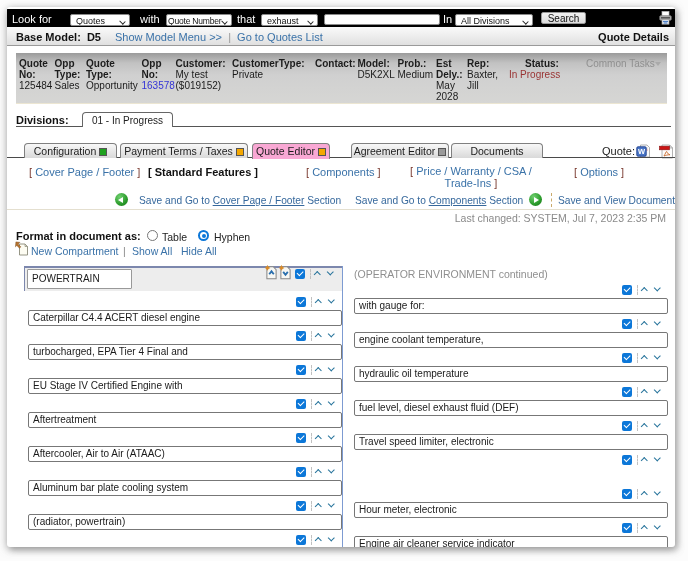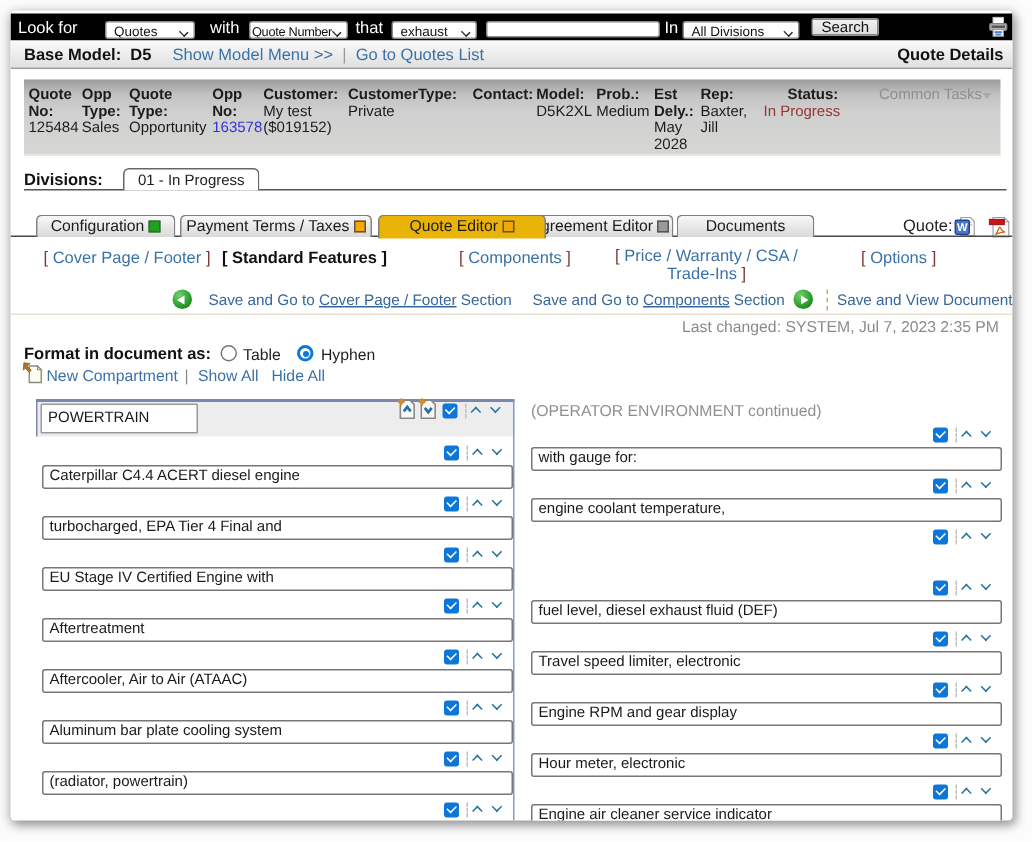--- a/index.html
+++ b/index.html
@@ -87,21 +87,21 @@
 <div class="qc" style="left:493px;top:16px;color:#993333">In Progress</div>
 <div class="qc" style="left:570px;color:#8f8f8f">Common Tasks</div>
 <div class="abs" style="left:639px;top:9px;width:0;height:0;border-left:3.5px solid transparent;border-right:3.5px solid transparent;border-top:4px solid #aaa"></div>
 </div>
 <div class="abs b" style="left:9px;top:107px;font-size:11px;color:#111">Divisions:</div>
 <div class="abs" style="left:9px;top:119px;width:655px;border-top:1px solid #555"></div>
 <div class="abs" style="left:75px;top:105px;width:91px;height:15px;background:#fff;border:1px solid #666;border-bottom:none;border-radius:4px 4px 0 0;font-size:10px;color:#222;text-align:center;line-height:15px;z-index:2">01 - In Progress</div>
 <div class="abs" style="left:0px;top:150px;width:668px;border-top:1px solid #4a4a4a;z-index:1"></div>
 <div class="tab" style="left:17px;top:136px;width:93px;height:15px;line-height:14px;z-index:2">Configuration<span class="sq" style="background:#1fa11f"></span></div>
 <div class="tab" style="left:113px;top:136px;width:128px;height:15px;line-height:14px;z-index:2">Payment Terms / Taxes<span class="sq" style="background:#f5a800"></span></div>
-<div class="tab" style="left:245px;top:136px;width:112px;height:16px;line-height:14px;background:#eab308;z-index:3">Quote Editor<span class="sq" style="background:#f5a800"></span></div>
+<div class="tab" style="left:245px;top:136px;width:78px;height:16px;line-height:14px;background:#f9a8d4;z-index:3">Quote Editor<span class="sq" style="background:#f5a800"></span></div>
 <div class="tab" style="left:344px;top:136px;width:98px;height:15px;line-height:14px;z-index:2">Agreement Editor<span class="sq" style="background:#9a9a9a"></span></div>
 <div class="tab" style="left:444px;top:136px;width:92px;height:15px;line-height:14px;z-index:2">Documents</div>
 <div class="abs" style="left:595px;top:138px;font-size:11px;color:#222">Quote:</div>
 <svg class="abs" style="left:629px;top:137px" width="15" height="15" viewBox="0 0 15 15">
 <path d="M4.5 1 L11 1 L13.5 3.5 L13.5 13 L4.5 13 Z" fill="#fbfbfb" stroke="#a0a0a0" stroke-width="0.8"></path>
 <rect x="4.5" y="1" width="9" height="12" fill="none"></rect>
 <line x1="6" y1="4" x2="12" y2="4" stroke="#d0d0d0" stroke-width="0.8"></line>
 <line x1="6" y1="6" x2="12" y2="6" stroke="#e88" stroke-width="0.8"></line>
 <rect x="0.8" y="2.8" width="9.4" height="9.4" rx="1.2" fill="#4a76c6" stroke="#1f3f8f" stroke-width="0.9"></rect>
 <text x="5.5" y="10.3" font-size="7.5" font-weight="bold" fill="#fff" text-anchor="middle" font-family="Liberation Sans">W</text>
@@ -204,35 +204,35 @@
 <div class="inp" style="left:347px;top:291px;width:314px">with gauge for:</div>
 <div class="cb" style="left:615px;top:312px"></div>
 <div class="dsep" style="left:630px;top:312px"></div>
 <div class="chu" style="left:635px;top:315px"></div>
 <div class="chd" style="left:648px;top:313px"></div>
 <div class="inp" style="left:347px;top:325px;width:314px">engine coolant temperature,</div>
 <div class="cb" style="left:615px;top:346px"></div>
 <div class="dsep" style="left:630px;top:346px"></div>
 <div class="chu" style="left:635px;top:349px"></div>
 <div class="chd" style="left:648px;top:347px"></div>
+<div class="inp" style="left:347px;top:359px;width:314px">hydraulic oil temperature</div>
 <div class="cb" style="left:615px;top:380px"></div>
 <div class="dsep" style="left:630px;top:380px"></div>
 <div class="chu" style="left:635px;top:383px"></div>
 <div class="chd" style="left:648px;top:381px"></div>
 <div class="inp" style="left:347px;top:393px;width:314px">fuel level, diesel exhaust fluid (DEF)</div>
 <div class="cb" style="left:615px;top:414px"></div>
 <div class="dsep" style="left:630px;top:414px"></div>
 <div class="chu" style="left:635px;top:417px"></div>
 <div class="chd" style="left:648px;top:415px"></div>
 <div class="inp" style="left:347px;top:427px;width:314px">Travel speed limiter, electronic</div>
 <div class="cb" style="left:615px;top:448px"></div>
 <div class="dsep" style="left:630px;top:448px"></div>
 <div class="chu" style="left:635px;top:451px"></div>
 <div class="chd" style="left:648px;top:449px"></div>
-<div class="inp" style="left:347px;top:461px;width:314px">Engine RPM and gear display</div>
 <div class="cb" style="left:615px;top:482px"></div>
 <div class="dsep" style="left:630px;top:482px"></div>
 <div class="chu" style="left:635px;top:485px"></div>
 <div class="chd" style="left:648px;top:483px"></div>
 <div class="inp" style="left:347px;top:495px;width:314px">Hour meter, electronic</div>
 <div class="cb" style="left:615px;top:516px"></div>
 <div class="dsep" style="left:630px;top:516px"></div>
 <div class="chu" style="left:635px;top:519px"></div>
 <div class="chd" style="left:648px;top:517px"></div>
 <div class="inp" style="left:347px;top:529px;width:314px">Engine air cleaner service indicator</div>

